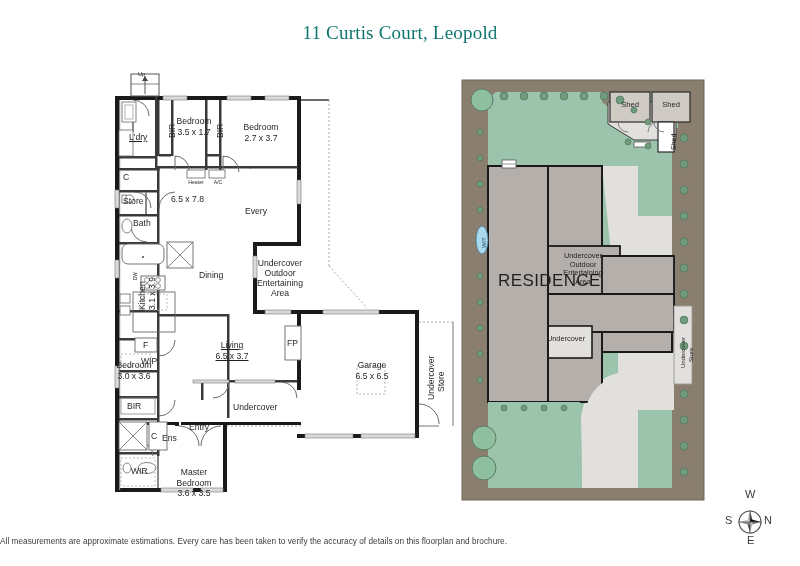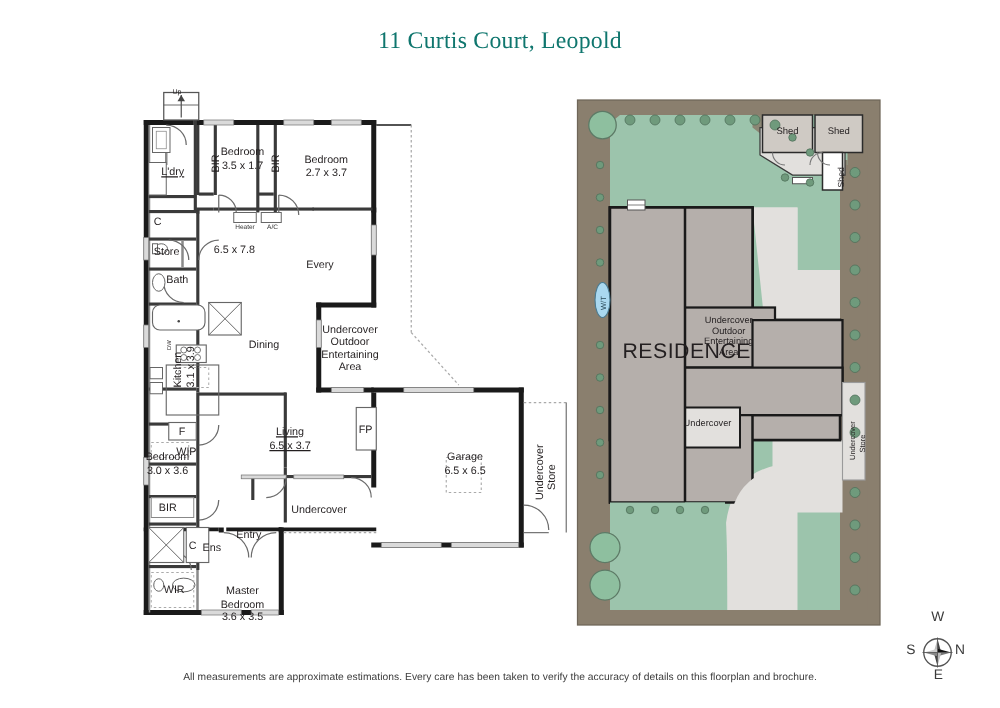--- a/index.html
+++ b/index.html
@@ -4,21 +4,21 @@
 <style>
   html,body{margin:0;padding:0;background:#ffffff;}
   body{width:800px;height:566px;position:relative;overflow:hidden;
        font-family:"Liberation Sans","DejaVu Sans",sans-serif;color:#231f20;}
   #page-title{
     position:absolute;left:0;top:22px;width:800px;text-align:center;
     font-family:"Liberation Serif","DejaVu Serif",serif;
     font-size:19px;color:#0f766e;letter-spacing:.2px;
   }
   #disclaimer{
-    position:absolute;left:0;top:537px;width:800px;text-align:center;
+    position:absolute;left:0;top:537px;width:800px;text-align:left;
     font-size:8.2px;color:#3b3b3b;letter-spacing:.05px;
   }
   
   .fp{position:absolute;left:105px;top:70px;width:350px;height:432px;}
   .site{position:absolute;left:462px;top:80px;width:242px;height:420px;}
   .lbl{position:absolute;font-size:8.6px;line-height:10px;color:#231f20;white-space:nowrap;}
   .lblc{position:absolute;font-size:8.6px;line-height:10.5px;color:#231f20;text-align:center;}
   .tiny{position:absolute;font-size:5.2px;line-height:6px;color:#333;text-align:center;}
   .vert{transform:rotate(-90deg);transform-origin:0 0;}
   svg{display:block;overflow:visible;}

